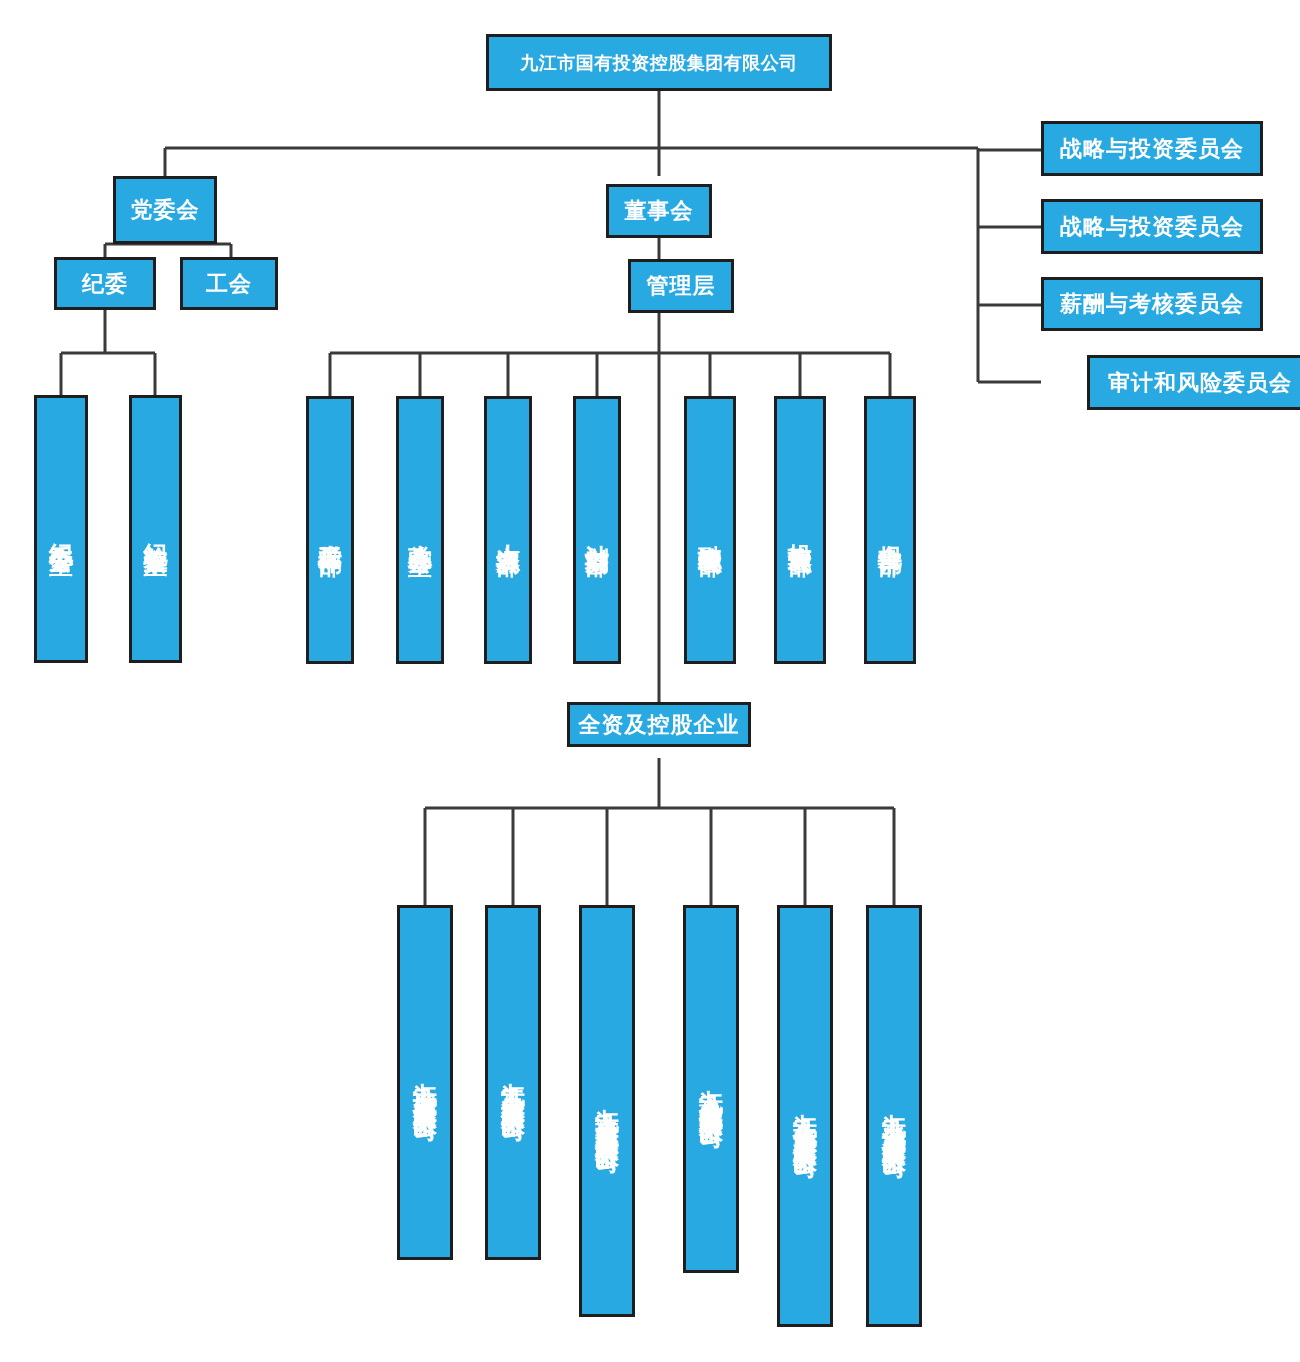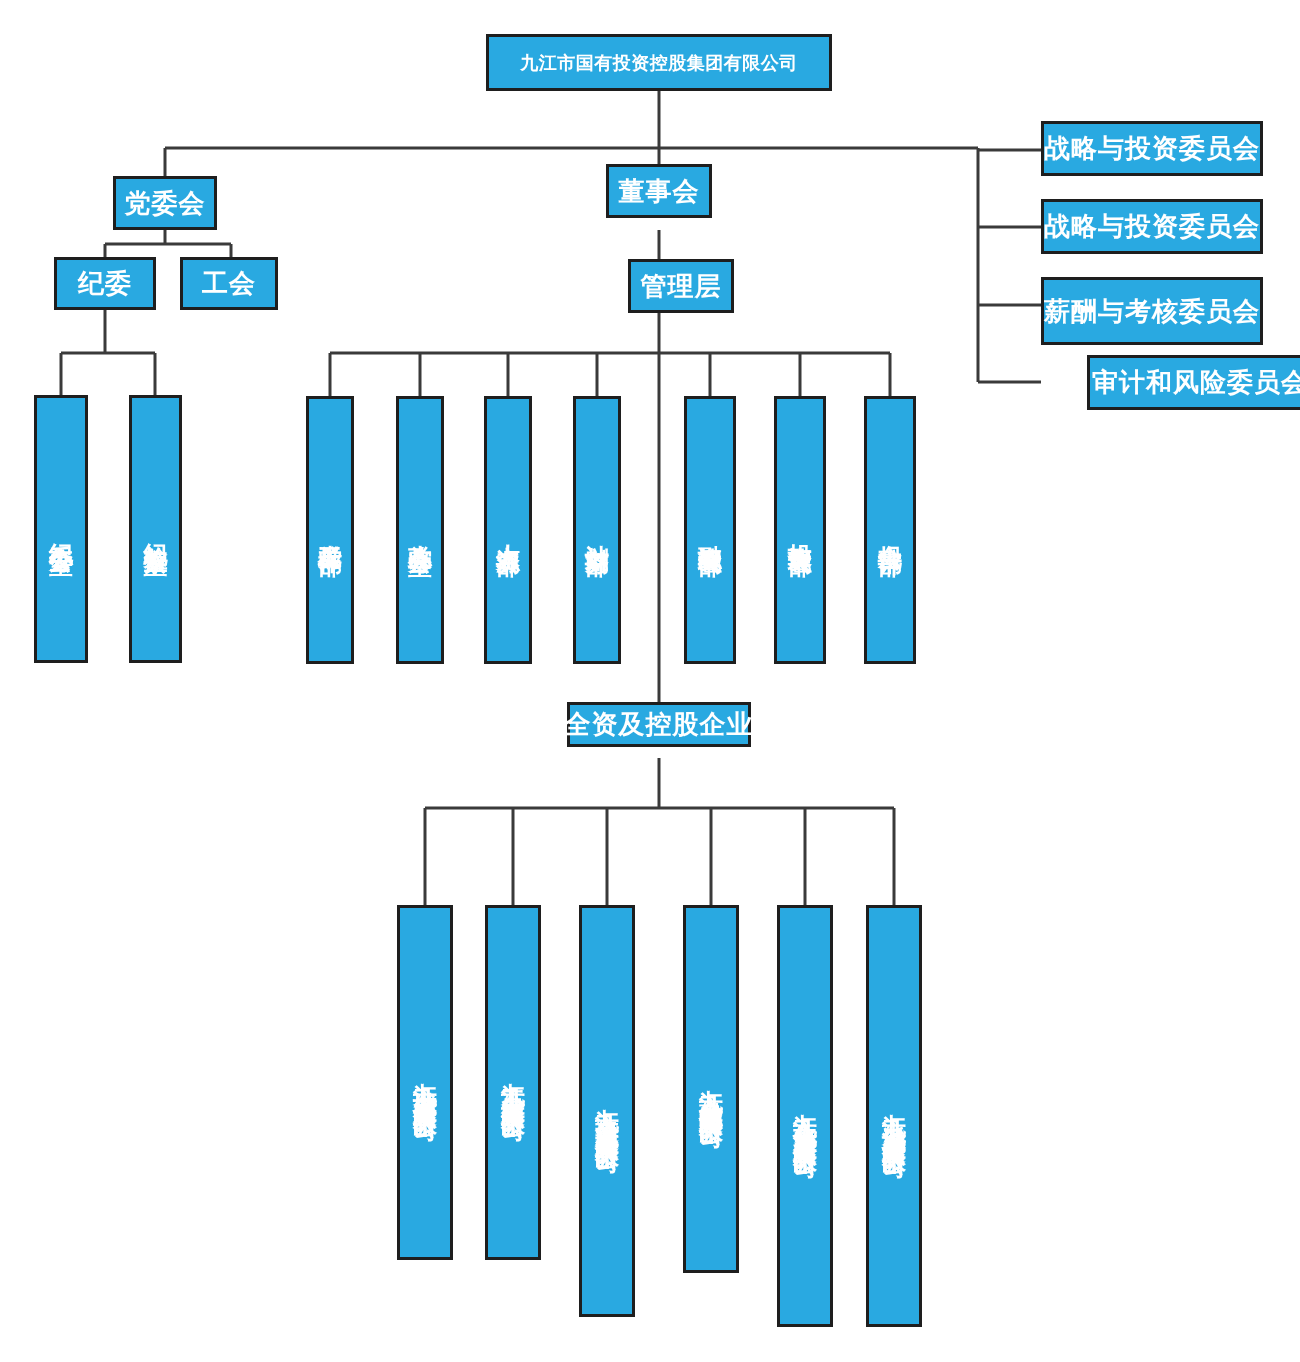--- a/index.html
+++ b/index.html
@@ -35,21 +35,21 @@
     background: var(--node-fill);
     border: 3px solid var(--node-border);
     color: var(--node-text);
     font-weight: bold;
     display: flex;
     align-items: center;
     justify-content: center;
     text-align: center;
   }
   .node-h {
-    font-size: 26px;
+    font-size: 22px;
     letter-spacing: 1px;
     white-space: nowrap;
   }
   .node-h.root { font-size: 18px; letter-spacing: 0.5px; }
   .node-v .vtext {
     writing-mode: vertical-rl;
     text-orientation: upright;
     font-size: 24px;
     letter-spacing: 2px;
     line-height: 1;
@@ -64,33 +64,33 @@
   <svg class="connector-svg" viewBox="0 0 1300 1362" xmlns="http://www.w3.org/2000/svg">
     <path class="connector" d="M659,91 V148 M165,148 H978 M165,148 V176 M659,148 V176"></path>
     <path class="connector" d="M978,148 V382 M978,150 H1041 M978,227 H1041 M978,305 H1041 M978,382 H1041"></path>
     <path class="connector" d="M165,230 V244 M105,244 H231 M105,244 V257 M231,244 V257 M105,310 V353 M61,353 H155 M61,353 V395 M155,353 V395"></path>
     <path class="connector" d="M659,230 V259 M659,313 V702 M330,353 H890 M330,353 V396 M420,353 V396 M508,353 V396 M597,353 V396 M710,353 V396 M800,353 V396 M890,353 V396"></path>
     <path class="connector" d="M659,758 V808 M425,808 H894 M425,808 V905 M513,808 V905 M607,808 V905 M711,808 V905 M805,808 V905 M894,808 V905"></path>
   </svg>
 
   <div class="node node-h root" style="left:486px; top:34px; width:346px; height:57px;">九江市国有投资控股集团有限公司</div>
 
-  <div class="node node-h" style="left:113px; top:176px; width:104px; height:54px;">党委会</div>
+  <div class="node node-h" style="left:113px; top:176px; width:104px; height:68px;">党委会</div>
 
-  <div class="node node-h" style="left:606px; top:164px; width:106px; height:54px;">董事会</div>
+  <div class="node node-h" style="left:606px; top:184px; width:106px; height:54px;">董事会</div>
 
   <div class="node node-h" style="left:628px; top:259px; width:106px; height:54px;">管理层</div>
 
   <div class="node node-h" style="left:54px; top:257px; width:102px; height:53px;">纪委</div>
 
   <div class="node node-h" style="left:180px; top:257px; width:98px; height:53px;">工会</div>
 
   <div class="node node-h" style="left:1041px; top:121px; width:222px; height:55px;">战略与投资委员会</div>
   <div class="node node-h" style="left:1041px; top:199px; width:222px; height:55px;">战略与投资委员会</div>
-  <div class="node node-h" style="left:1041px; top:277px; width:222px; height:68px;">薪酬与考核委员会</div>
+  <div class="node node-h" style="left:1041px; top:277px; width:222px; height:54px;">薪酬与考核委员会</div>
   <div class="node node-h" style="left:1087px; top:355px; width:226px; height:55px;">审计和风险委员会</div>
 
   <div class="node node-v" style="left:34px; top:395px; width:54px; height:268px;">
     <span class="vtext">纪委办公室</span>
   </div>
   <div class="node node-v" style="left:129px; top:395px; width:53px; height:268px;">
     <span class="vtext">纪检监察室</span>
   </div>
 
   <div class="node node-v" style="left:306px; top:396px; width:48px; height:268px;">

